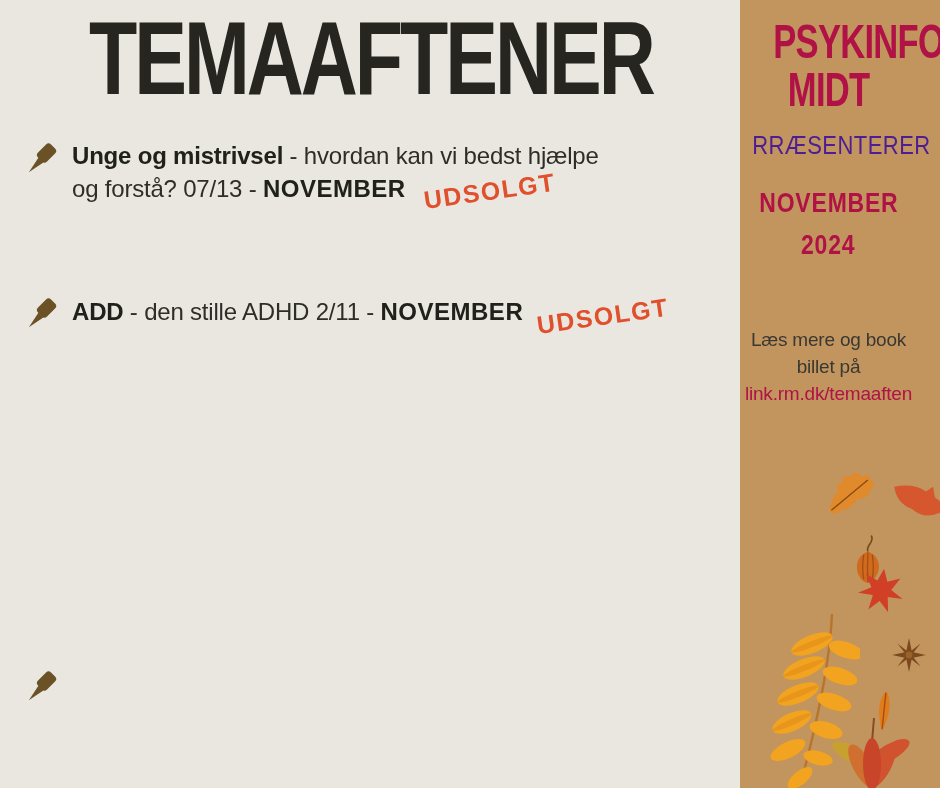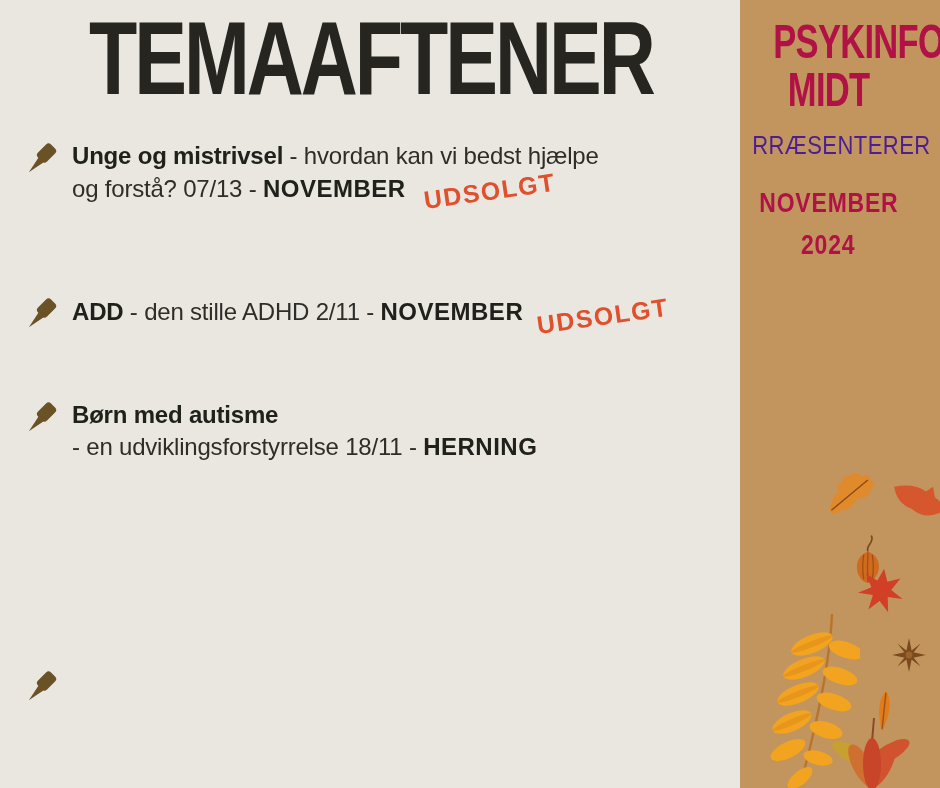--- a/index.html
+++ b/index.html
@@ -63,32 +63,20 @@
         <svg viewBox="0 0 24 24" fill="currentColor">
             <rect x="10" y="2" width="9" height="13" rx="2.5" transform="rotate(45 14.5 8.5)"></rect>
             <path d="M9 11.5 L12.5 15 L2 22 Z"></path>
           </svg>
       </span>
       <div class="event-text">
         <div><b>ADD</b><span> - den stille ADHD 2/11 - </span><b class="city">NOVEMBER</b><span class="badge b2">UDSOLGT</span></div>
       </div>
     </div>
 
-    <div class="event" style="top:399px">
-      <span class="pin">
-        <svg viewBox="0 0 24 24" fill="currentColor">
-            <rect x="10" y="2" width="9" height="13" rx="2.5" transform="rotate(45 14.5 8.5)"></rect>
-            <path d="M9 11.5 L12.5 15 L2 22 Z"></path>
-          </svg>
-      </span>
-      <div class="event-text">
-        <div><b>Børn med autisme</b></div>
-        <div><span>- en udviklingsforstyrrelse 18/11 - </span><b class="city">HERNING</b></div>
-      </div>
-    </div>
 
 
     <div class="event" style="top:668px">
       <span class="pin">
         <svg viewBox="0 0 24 24" fill="currentColor">
             <rect x="10" y="2" width="9" height="13" rx="2.5" transform="rotate(45 14.5 8.5)"></rect>
             <path d="M9 11.5 L12.5 15 L2 22 Z"></path>
           </svg>
       </span>
     </div>
@@ -98,20 +86,25 @@
     <div class="sb-center brand">
       <span class="cond">PSYKINFO</span><br>
       <span class="cond">MIDT</span>
     </div>
     <div class="sb-center presents">
       <span class="cond">RRÆSENTERER</span>
     </div>
     <div class="sb-center month">
       <span class="cond">NOVEMBER</span><br>
       <span class="cond">2024</span>
+    </div>
+    <div class="sb-center cta">
+      <span>Læs mere og book</span><br>
+      <span>billet på</span>
+      <span class="cta-link">link.rm.dk/temaaften</span>
     </div>
 
     <div class="leaf" style="left:80px;top:466px;width:58px;height:48px;transform:rotate(-28deg)">
       <svg viewBox="0 0 60 40">
           <path d="M2 30 Q10 18 20 16 Q18 8 28 10 Q30 2 38 8 Q46 4 48 14 Q58 14 54 22 Q60 28 50 30 Q44 38 34 32 Q20 40 14 34 Q4 38 2 30 Z" fill="#E08A2C"></path>
           <path d="M4 30 L52 20" stroke="#8A4A14" stroke-width="1.4" fill="none"></path>
         </svg>
     </div>
     <div class="leaf" style="left:150px;top:482px;width:56px;height:36px;transform:rotate(12deg)">
       <svg viewBox="0 0 56 36">

